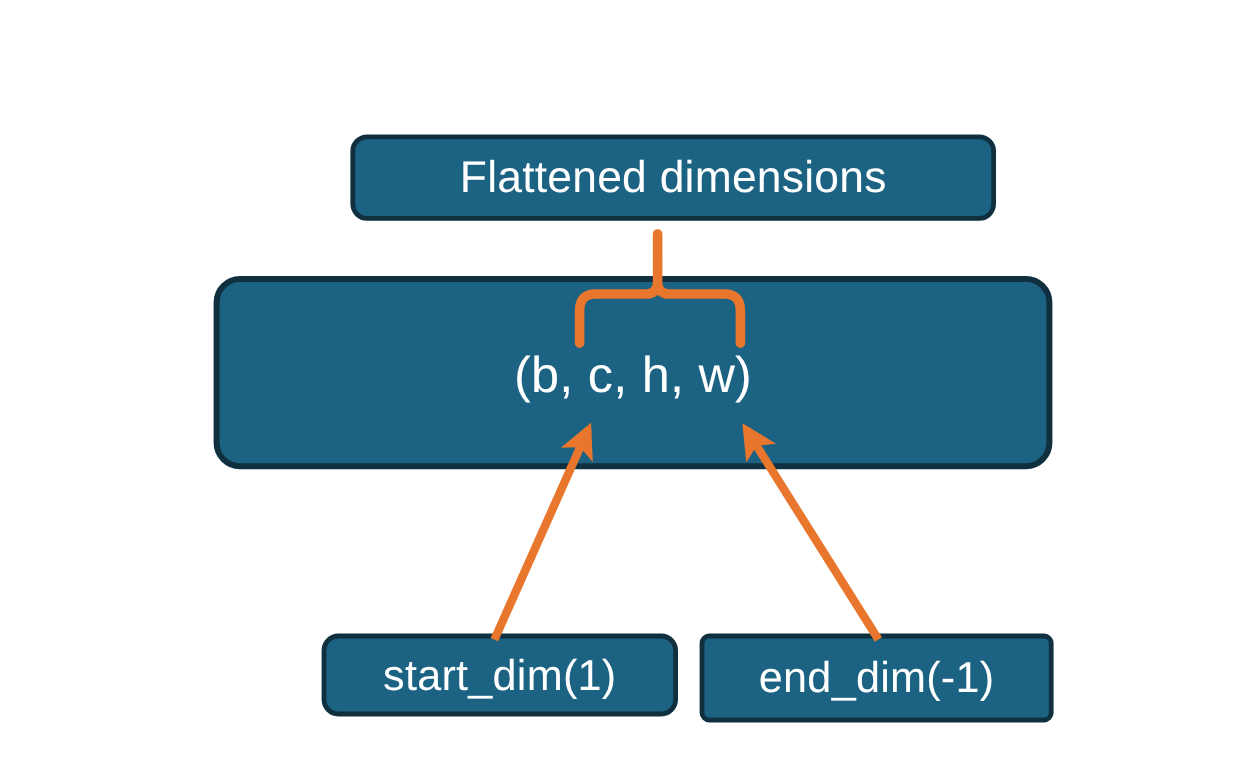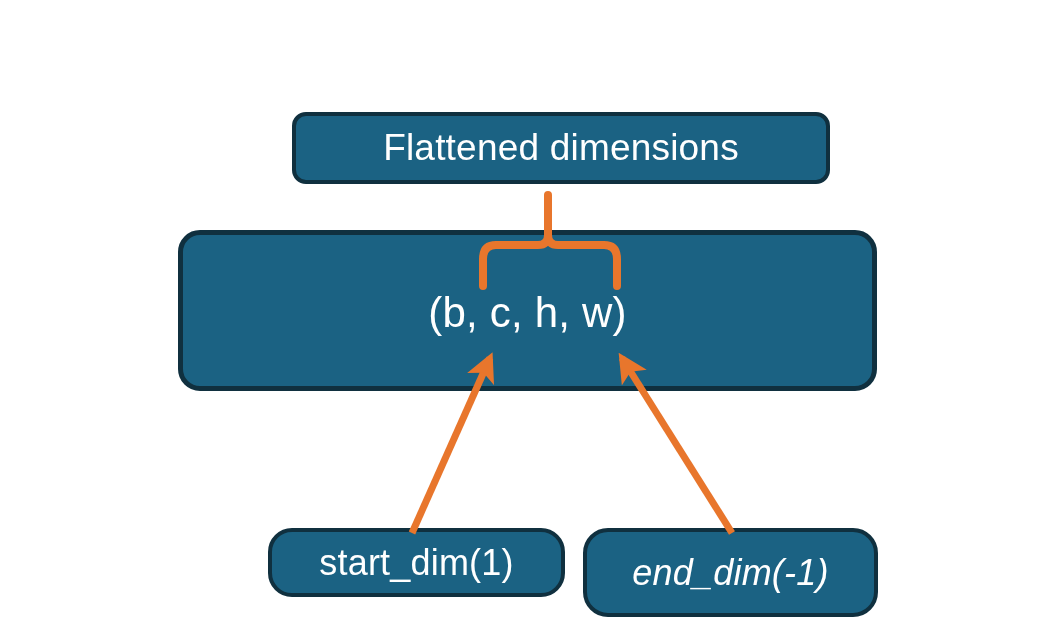--- a/index.html
+++ b/index.html
@@ -51,30 +51,29 @@
     line-height: 1;
     position: relative;
     top: 2px;
   }
   #box-start-dim {
     left: 268px;
     top: 512px;
     width: 297px;
     height: 69px;
     font-size: 36px;
-    border-radius: 24px;
+    border-radius: 14px;
   }
   #box-end-dim {
     left: 583px;
     top: 512px;
     width: 295px;
-    height: 89px;
+    height: 74px;
     font-size: 36px;
-    border-radius: 25px;
-    font-style: italic;
+    border-radius: 8px;
   }
   .overlay-svg {
     position: absolute;
     left: 0;
     top: 0;
     width: 1038px;
     height: 632px;
     pointer-events: none;
   }
   .brace-layer { z-index: 5; }

